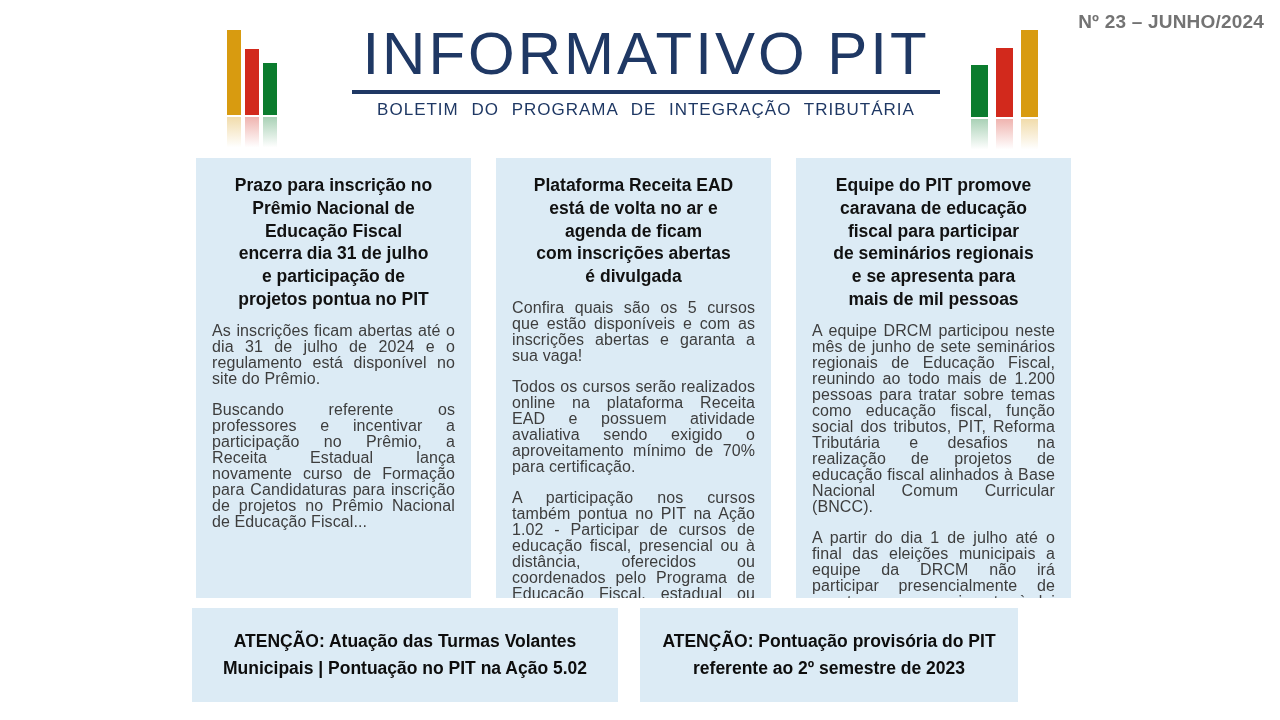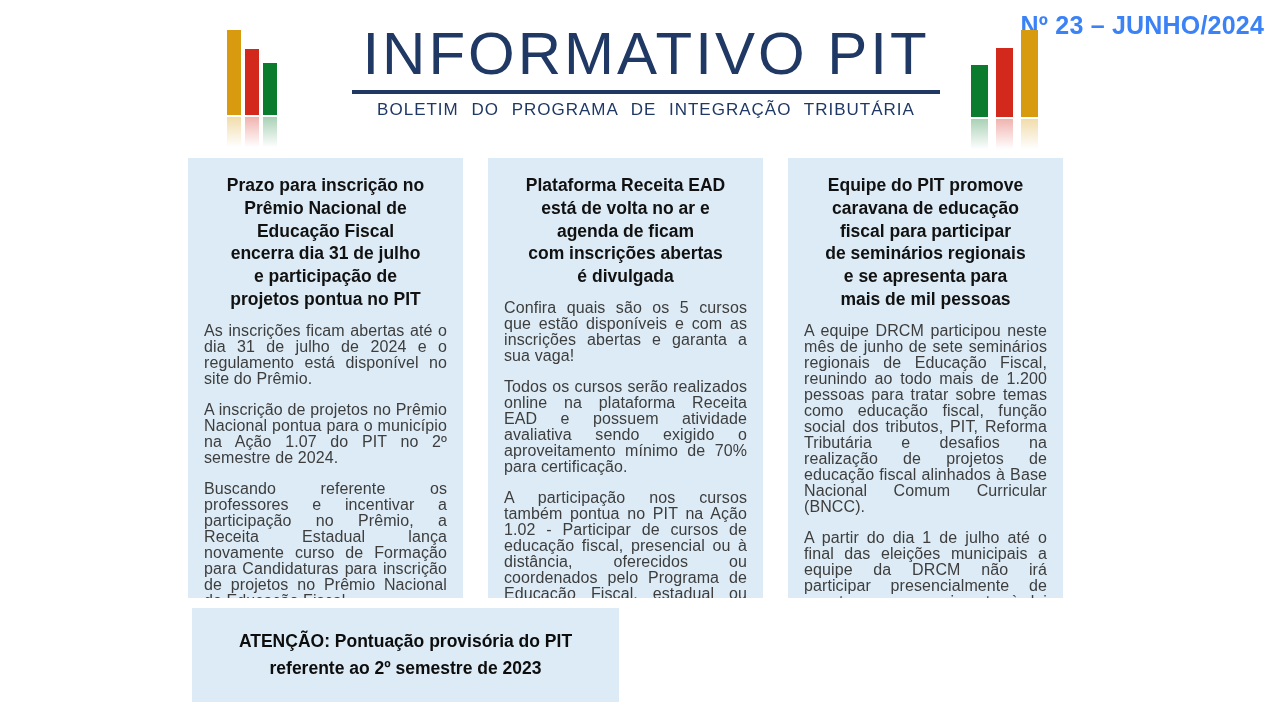--- a/index.html
+++ b/index.html
@@ -12,21 +12,21 @@
     --headline-text:#111111;
   }
   html,body{margin:0;padding:0;background:#ffffff;}
   .page{
     position:relative;width:1280px;height:720px;background:#ffffff;overflow:hidden;
     font-family:"Liberation Sans",sans-serif;
   }
   
   .issue{
     position:absolute;top:11px;right:16px;
-    font-size:25px;font-weight:700;color:#3b82f6;letter-spacing:.2px;
+    font-size:19px;font-weight:700;color:#737373;letter-spacing:.2px;
   }
   
   .logo{position:absolute;display:flex;align-items:flex-end;}
   .logo-left{left:227px;top:30px;height:85px;gap:4px;}
   .logo-right{left:971px;top:30px;height:87px;gap:8px;}
   .bar{position:relative;}
   .bar::after{
     content:"";position:absolute;top:100%;left:0;right:0;height:38px;margin-top:2px;
     background:linear-gradient(to bottom,var(--c) 0%,#ffffff 80%);
     opacity:.35;
@@ -37,21 +37,21 @@
   .logo-left .bar{width:14px;}
   .logo-right .bar{width:17px;}
   .h-tall{height:85px;} .h-mid{height:66px;} .h-short{height:52px;}
   .logo-right .h-tall{height:87px;} .logo-right .h-mid{height:69px;}
   
   .header-center{position:absolute;left:0;right:0;top:22px;text-align:center;color:var(--navy);margin-left:12px;}
   .title-wrap{display:inline-block;border-bottom:4px solid var(--navy);padding:0 10px 5px;}
   .title{font-size:60px;line-height:1.05;letter-spacing:3px;font-weight:400;white-space:nowrap;}
   .subtitle{margin-top:6px;font-size:17px;letter-spacing:1px;word-spacing:7px;white-space:nowrap;}
   
-  .articles{position:absolute;left:188px;top:158px;display:flex;gap:25px;}
+  .articles{position:absolute;left:196px;top:158px;display:flex;gap:25px;}
   .article{
     width:275px;height:440px;box-sizing:border-box;background:var(--light-blue);
     padding:16px 16px;overflow:hidden;
   }
   .headline{
     font-size:17.5px;font-weight:700;color:var(--headline-text);
     text-align:center;line-height:1.3;white-space:pre-line;margin:0 0 12px;
   }
   .article p{
     font-size:16px;line-height:16px;color:var(--body-text);
@@ -59,21 +59,21 @@
   }
   .article p:last-child{margin-bottom:0;}
   
   .notices{position:absolute;left:192px;top:608px;display:flex;gap:22px;}
   .notice{
     height:94px;box-sizing:border-box;background:var(--light-blue);
     display:flex;align-items:center;justify-content:center;text-align:center;
     font-weight:700;font-size:17.5px;line-height:1.55;color:#0d0d0d;white-space:pre-line;
   }
   .notice-left{width:426px;}
-  .notice-right{width:427px;}
+  .notice-right{width:378px;}
 </style>
 </head>
 <body>
 
 <div class="page">
 
   <div class="issue">Nº 23 – JUNHO/2024</div>
 
   <div class="logo logo-left">
     <div class="bar h-tall c-orange"></div>
@@ -97,21 +97,20 @@
   <div class="articles">
 
     <div class="article">
       <div class="headline">Prazo para inscrição no
 Prêmio Nacional de
 Educação Fiscal
 encerra dia 31 de julho
 e participação de
 projetos pontua no PIT</div>
       <p>As inscrições ficam abertas até o dia 31 de julho de 2024 e o regulamento está disponível no site do Prêmio.</p>
-      <p>A inscrição de projetos no Prêmio Nacional pontua para o município na Ação 1.07 do PIT no 2º semestre de 2024.</p>
       <p>Buscando referente os professores e incentivar a participação no Prêmio, a Receita Estadual lança novamente curso de Formação para Candidaturas para inscrição de projetos no Prêmio Nacional de Educação Fiscal...</p>
     </div>
 
     <div class="article">
       <div class="headline">Plataforma Receita EAD
 está de volta no ar e
 agenda de ficam
 com inscrições abertas
 é divulgada</div>
       <p>Confira quais são os 5 cursos que estão disponíveis e com as inscrições abertas e garanta a sua vaga!</p>
@@ -126,17 +125,19 @@
 de seminários regionais
 e se apresenta para
 mais de mil pessoas</div>
       <p>A equipe DRCM participou neste mês de junho de sete seminários regionais de Educação Fiscal, reunindo ao todo mais de 1.200 pessoas para tratar sobre temas como educação fiscal, função social dos tributos, PIT, Reforma Tributária e desafios na realização de projetos de educação fiscal alinhados à Base Nacional Comum Curricular (BNCC).</p>
       <p>A partir do dia 1 de julho até o final das eleições municipais a equipe da DRCM não irá participar presencialmente de eventos em cumprimento à lei eleitoral.</p>
     </div>
 
   </div>
 
   <div class="notices">
+    <div class="notice notice-left">ATENÇÃO: Atuação das Turmas Volantes
+Municipais | Pontuação no PIT na Ação 5.02</div>
     <div class="notice notice-right">ATENÇÃO: Pontuação provisória do PIT
 referente ao 2º semestre de 2023</div>
   </div>
 
 </div>
 
 </body></html>

